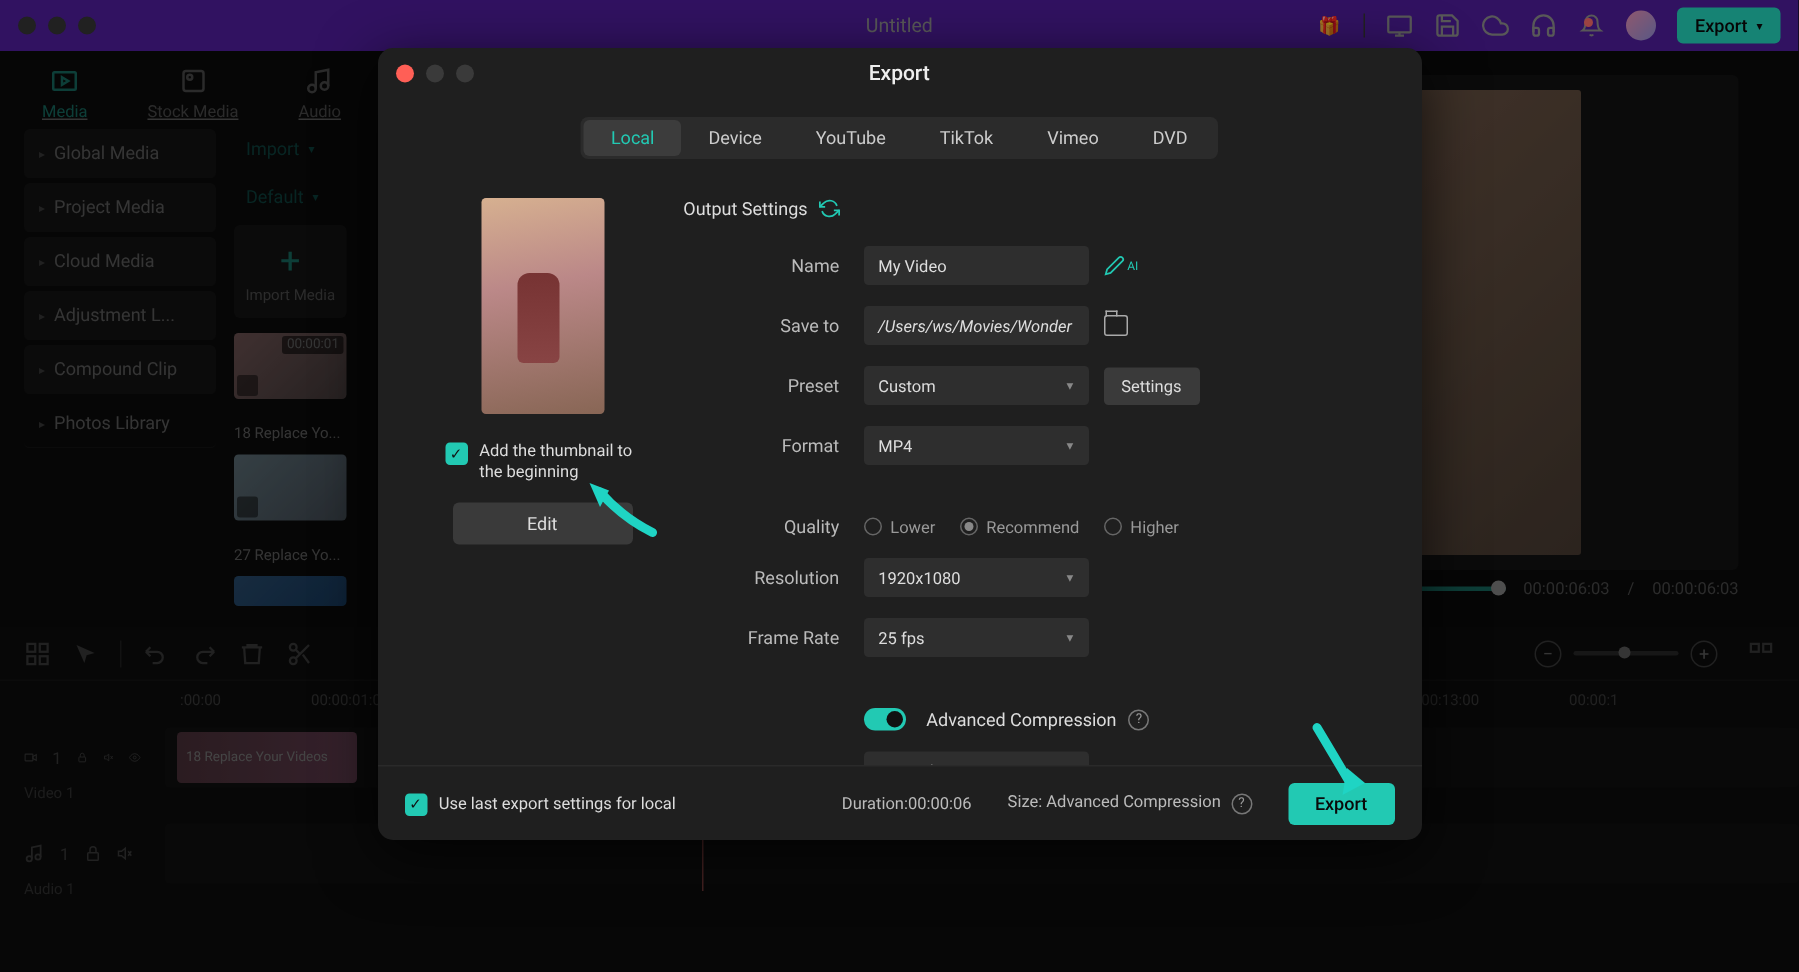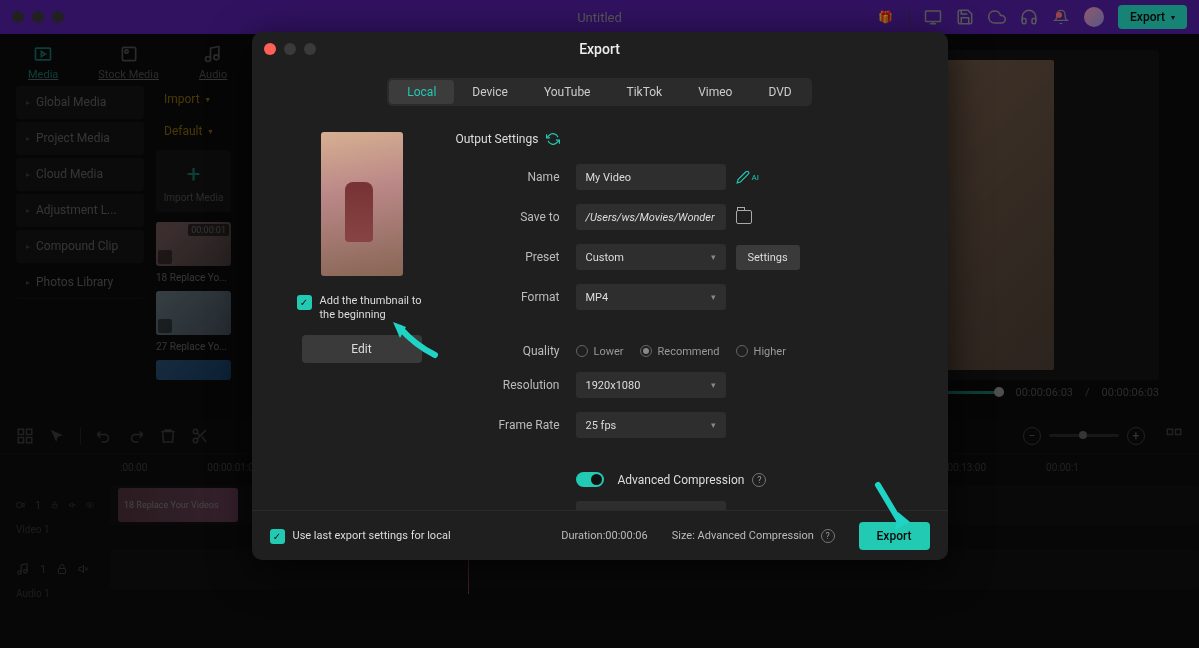--- a/index.html
+++ b/index.html
@@ -21,23 +21,23 @@
     .media-tabs { position: absolute; top: 40px; left: 20px; display: flex; gap: 24px; text-decoration: underline; }
     .media-tab { display: flex; flex-direction: column; align-items: center; gap: 4px; color: #888; font-size: 11px; padding: 4px 8px; }
     .media-tab.active { color: #22c9b3; }
     .media-tab-icon { width: 20px; height: 20px; }
     
     .sidebar { position: absolute; top: 86px; left: 16px; width: 128px; }
     .sidebar-item { padding: 9px 10px; color: #aaa; font-size: 12px; border-bottom: 1px solid #1a1a1a; background: #1c1c1c; border-radius: 4px; margin-bottom: 3px; display: flex; align-items: center; }
     .sidebar-item::before { content: '▸'; margin-right: 6px; font-size: 8px; color: #666; }
     
     .media-panel { position: absolute; top: 86px; left: 156px; width: 88px; }
-    .import-row { padding: 6px 8px; font-size: 12px; color: #eab308; display: flex; align-items: center; gap: 6px; margin-bottom: 6px; }
+    .import-row { padding: 6px 8px; font-size: 12px; color: #0f766e; display: flex; align-items: center; gap: 6px; margin-bottom: 6px; }
     .import-box { width: 75px; height: 62px; background: #1c1c1c; border-radius: 4px; display: flex; flex-direction:column; align-items: center; justify-content: center; color: #22c9b3; margin-bottom: 10px; gap:4px;}
-    .thumb { width: 75px; height: 44px; background: linear-gradient(135deg,#c99,#766); border-radius: 3px; margin-bottom: 6px; position: relative; }
+    .thumb { width: 75px; height: 44px; background: linear-gradient(135deg,#c99,#766); border-radius: 3px; margin-bottom: 18px; position: relative; }
     .thumb-label { font-size: 10px; color: #aaa; margin-bottom: 8px; white-space: nowrap; overflow: hidden; text-overflow: ellipsis; width: 75px;}
     .thumb-icon { position:absolute; bottom:2px; left:2px; width: 14px; height: 14px; background: rgba(0,0,0,0.5); border-radius: 2px;}
     .thumb-ts { position:absolute; top:2px; right:2px; font-size: 9px; background: rgba(0,0,0,0.6); padding: 1px 3px; border-radius: 2px;}
     
     .preview-area { position: absolute; top: 50px; right: 40px; width: 390px; height: 330px; background: #1a1a1a; border-radius: 4px; display: flex; align-items: center; justify-content: center; }
     .preview-img { width: 180px; height: 310px; background: linear-gradient(135deg,#d4a584,#8a6f5c); border-radius: 2px; }
     .preview-ctrl { position: absolute; top: 386px; right: 40px; width: 390px; display: flex; align-items: center; gap: 12px; color: #888; font-size: 11px; }
     .play-bar { flex: 1; height: 3px; background: #22c9b3; border-radius: 2px; position: relative; }
     .play-knob { position:absolute; right: 0; top: -4px; width: 10px; height: 10px; background: #fff; border-radius: 50%; }
     

